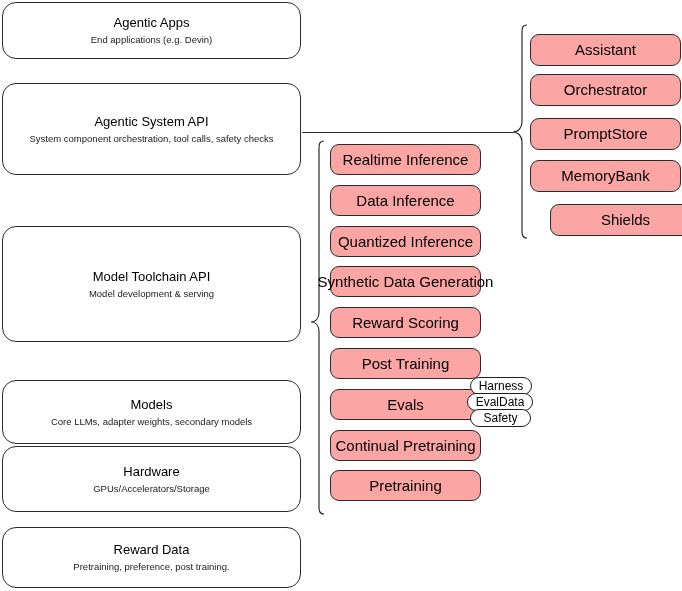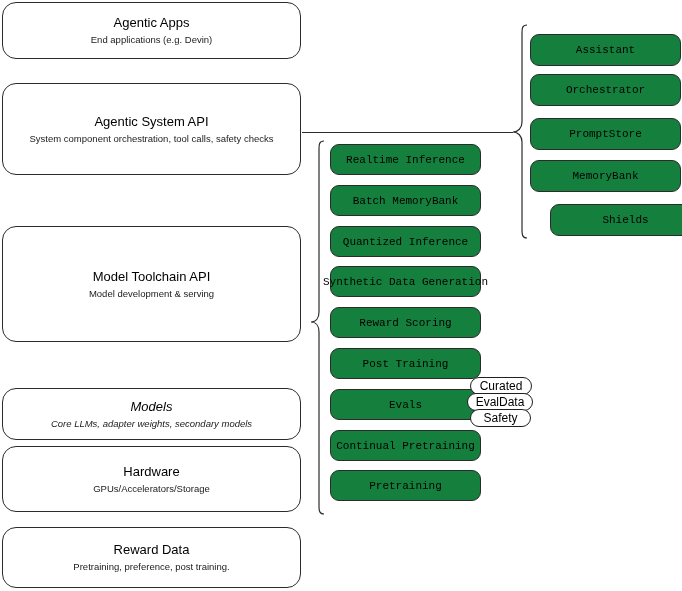--- a/index.html
+++ b/index.html
@@ -47,29 +47,28 @@
     margin-top: 2px;
     white-space: nowrap;
   }
 
   
   .item-box {
     position: absolute;
     box-sizing: border-box;
     border: 1px solid #2b2b2b;
     border-radius: 9px;
-    background: #15803d;
+    background: #fca5a5;
     display: flex;
     align-items: center;
     justify-content: center;
-    font-size: 11px;
+    font-size: 15px;
     line-height: 16px;
     color: #000000;
     white-space: nowrap;
-    font-family: Liberation Mono, monospace;
   }
 
   
   .badge-pill {
     position: absolute;
     box-sizing: border-box;
     border: 1px solid #1f1f1f;
     border-radius: 999px;
     background: #ffffff;
     display: flex;
@@ -113,21 +112,21 @@
   <div class="layer-box" style="left:2px; top:83px; width:299px; height:92px;">
     <div class="layer-title">Agentic System API</div>
     <div class="layer-sub">System component orchestration, tool calls, safety checks</div>
   </div>
 
   <div class="layer-box" style="left:2px; top:226px; width:299px; height:116px;">
     <div class="layer-title">Model Toolchain API</div>
     <div class="layer-sub">Model development &amp; serving</div>
   </div>
 
-  <div class="layer-box" style="left:2px; top:388px; width:299px; height:52px;font-style:italic;">
+  <div class="layer-box" style="left:2px; top:380px; width:299px; height:64px;">
     <div class="layer-title">Models</div>
     <div class="layer-sub">Core LLMs, adapter weights, secondary models</div>
   </div>
 
   <div class="layer-box" style="left:2px; top:446px; width:299px; height:66px;">
     <div class="layer-title">Hardware</div>
     <div class="layer-sub">GPUs/Accelerators/Storage</div>
   </div>
 
   <div class="layer-box" style="left:2px; top:527px; width:299px; height:61px;">
@@ -136,37 +135,37 @@
   </div>
 
   <div class="connector" style="left:302px; top:132px; width:211px;"></div>
 
   <svg class="brace" style="left:310px; top:140px;" width="16" height="376" viewBox="0 0 16 376">
     <path d="M14,1 C9,1 9,5 9,9 L9,172 C9,178 6,182 1,182 C6,182 9,186 9,192 L9,366 C9,370 9,374 14,374"></path>
   </svg>
 
   <div class="item-box" style="left:330px; top:144px; width:151px; height:31px;">Realtime Inference</div>
 
-  <div class="item-box" style="left:330px; top:185px; width:151px; height:31px;">Batch MemoryBank</div>
+  <div class="item-box" style="left:330px; top:185px; width:151px; height:31px;">Data Inference</div>
 
   <div class="item-box" style="left:330px; top:226px; width:151px; height:31px;">Quantized Inference</div>
 
   <div class="item-box" style="left:330px; top:266px; width:151px; height:31px;">Synthetic Data Generation</div>
 
   <div class="item-box" style="left:330px; top:307px; width:151px; height:31px;">Reward Scoring</div>
 
   <div class="item-box" style="left:330px; top:348px; width:151px; height:31px;">Post Training</div>
 
   <div class="item-box" style="left:330px; top:389px; width:151px; height:31px;">Evals</div>
 
   <div class="item-box" style="left:330px; top:430px; width:151px; height:31px;">Continual Pretraining</div>
 
   <div class="item-box" style="left:330px; top:470px; width:151px; height:31px;">Pretraining</div>
 
-  <div class="badge-pill" style="left:470px; top:377px; width:62px; height:18px;">Curated</div>
+  <div class="badge-pill" style="left:470px; top:377px; width:62px; height:18px;">Harness</div>
 
   <div class="badge-pill" style="left:467px; top:393px; width:66px; height:18px;">EvalData</div>
 
   <div class="badge-pill" style="left:470px; top:409px; width:61px; height:18px;">Safety</div>
 
   <svg class="brace" style="left:512px; top:24px;" width="16" height="216" viewBox="0 0 16 216">
     <path d="M15,1 C10,1 10,5 10,9 L10,98 C10,104 6,108 1,108 C6,108 10,112 10,118 L10,206 C10,210 10,214 15,214"></path>
   </svg>
 
   <div class="item-box" style="left:530px; top:34px; width:151px; height:32px;">Assistant</div>

